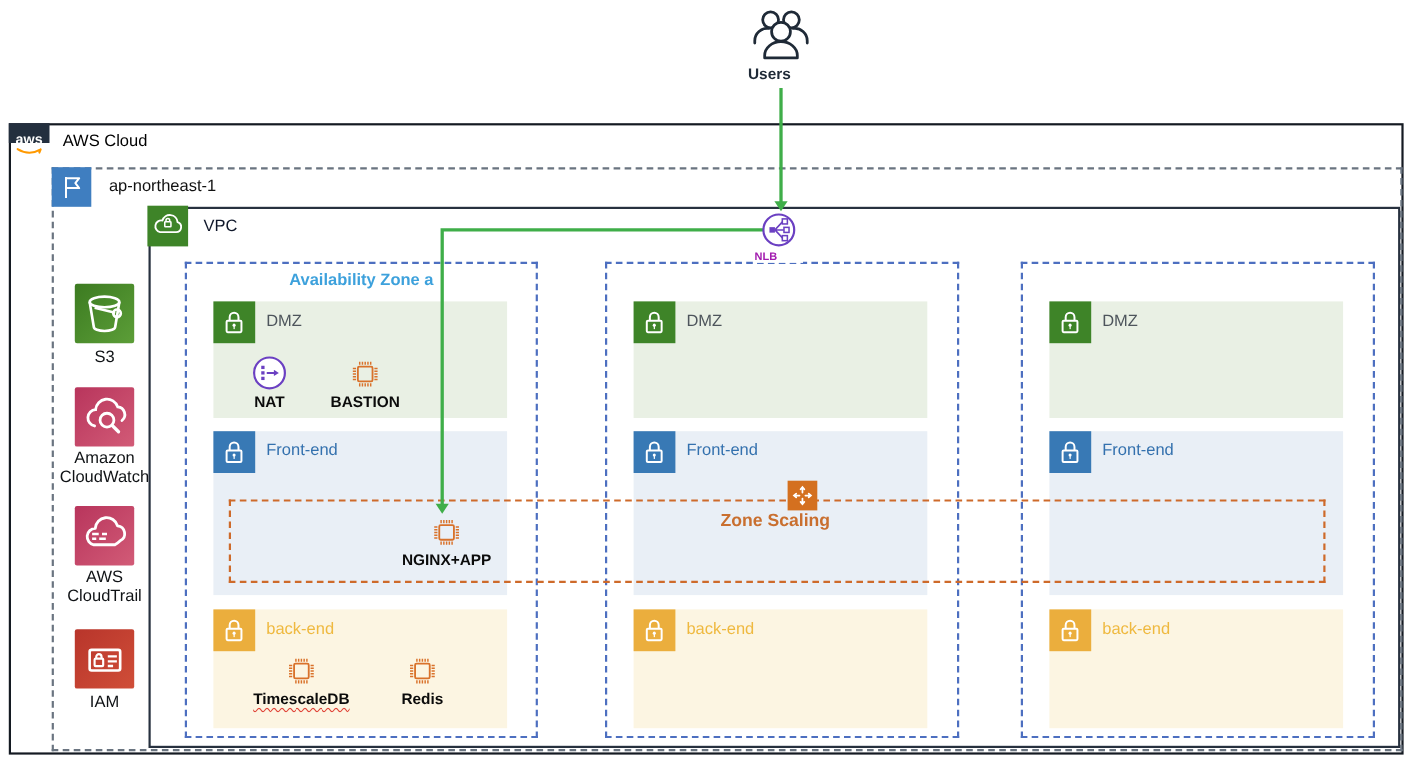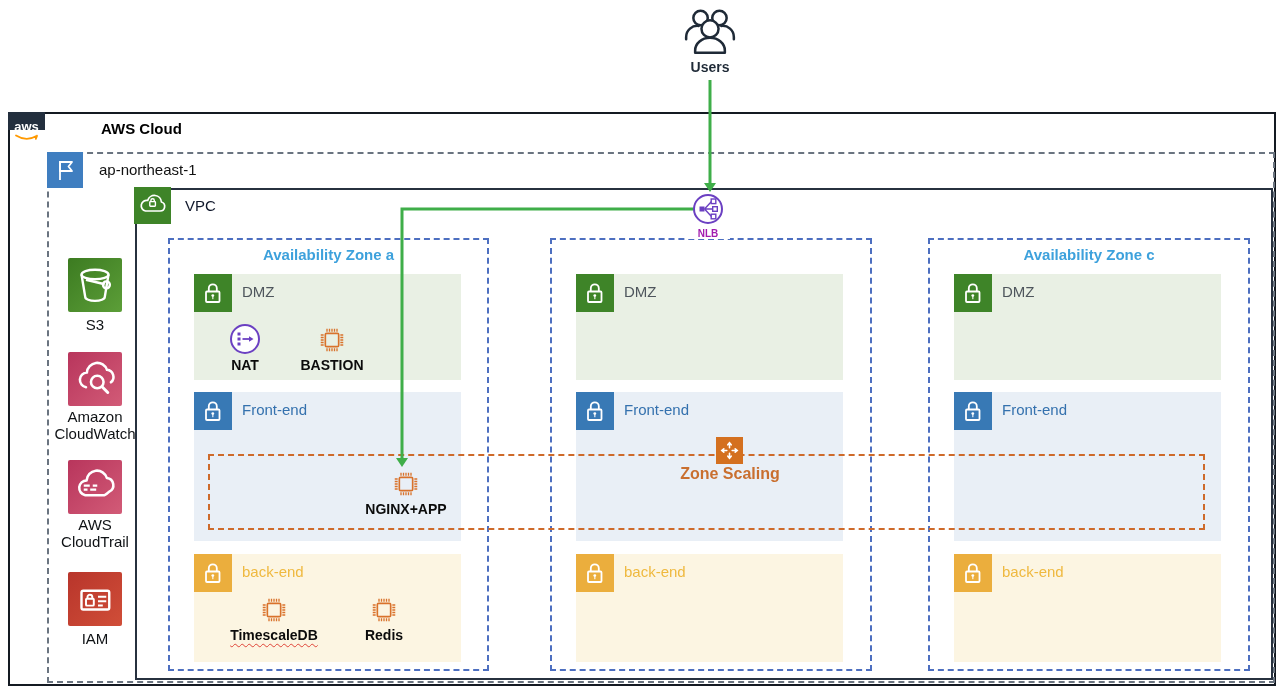--- a/index.html
+++ b/index.html
@@ -1,23 +1,23 @@
 <!DOCTYPE html>
 <html><head>
 <meta charset="utf-8">
 <style>
   html,body{margin:0;padding:0;background:#fff;}
   #canvas{position:relative;width:1280px;height:688px;background:#fff;overflow:hidden;
           font-family:"Liberation Sans","DejaVu Sans",sans-serif;color:#16191F;}
   .abs{position:absolute;}
-  .lbl{position:absolute;text-align:center;white-space:nowrap;}
+  .lbl{position:absolute;text-align:left;white-space:nowrap;}
   
   .cloud-box{left:8px;top:112px;width:1264px;height:570px;border:2px solid #141A22;}
   .cloud-hdr-sq{left:8px;top:112px;width:37px;height:18px;background:#232F3E;z-index:3;}
-  .cloud-title{left:57px;top:120px;font-size:15px;font-weight:700;color:#000;margin-left:44px;}
+  .cloud-title{left:57px;top:120px;font-size:15px;font-weight:400;color:#000;}
   .region-box{left:47px;top:152px;width:1224px;height:527px;border:2px dashed #6A7480;}
   .region-sq{left:47px;top:152px;width:36px;height:36px;background:#3F7EC0;z-index:3;}
   .region-title{left:99px;top:161px;font-size:15px;font-weight:500;color:#111;}
   .vpc-box{left:135px;top:188px;width:1134px;height:488px;border:2px solid #27313F;}
   .vpc-sq{left:134px;top:187px;width:37px;height:37px;background:#3E8428;z-index:3;}
   .vpc-title{left:185px;top:197px;font-size:15px;font-weight:500;color:#0f172a;}
   
   .svc-sq{position:absolute;left:68px;width:54px;height:54px;border-radius:2px;}
   .svc-lbl{position:absolute;text-align:center;font-size:15px;font-weight:500;color:#0F1215;line-height:17px;white-space:normal;}
   
@@ -203,21 +203,20 @@
     </div>
     <div class="subnet sn-be">
       <div class="subnet-sq" style="background:#EBAE3D;"><svg width="38" height="38">
             <use href="#wlock"></use>
           </svg></div>
       <div class="subnet-lbl" style="color:#EFB93F;">back-end</div>
     </div>
   </div>
 
   <div class="zone" style="left:928px;width:318px;">
-    <div class="zone-lbl">Availability Zone c</div>
     <div class="subnet sn-dmz">
       <div class="subnet-sq" style="background:#3E8428;"><svg width="38" height="38">
             <use href="#wlock"></use>
           </svg></div>
       <div class="subnet-lbl" style="color:#4E555C;">DMZ</div>
     </div>
     <div class="subnet sn-fe">
       <div class="subnet-sq" style="background:#3879B5;"><svg width="38" height="38">
             <use href="#wlock"></use>
           </svg></div>

